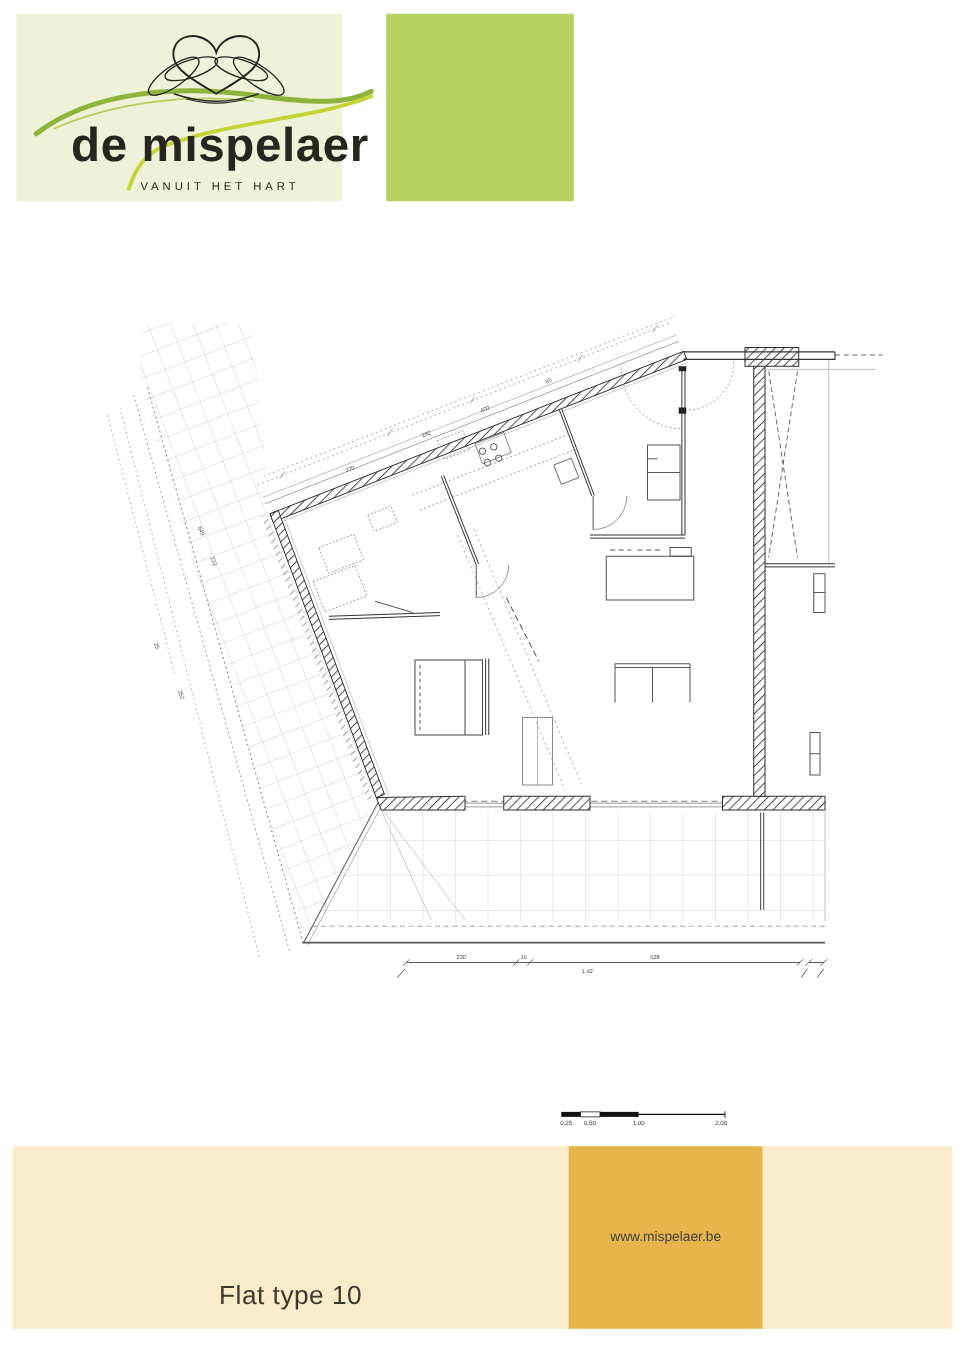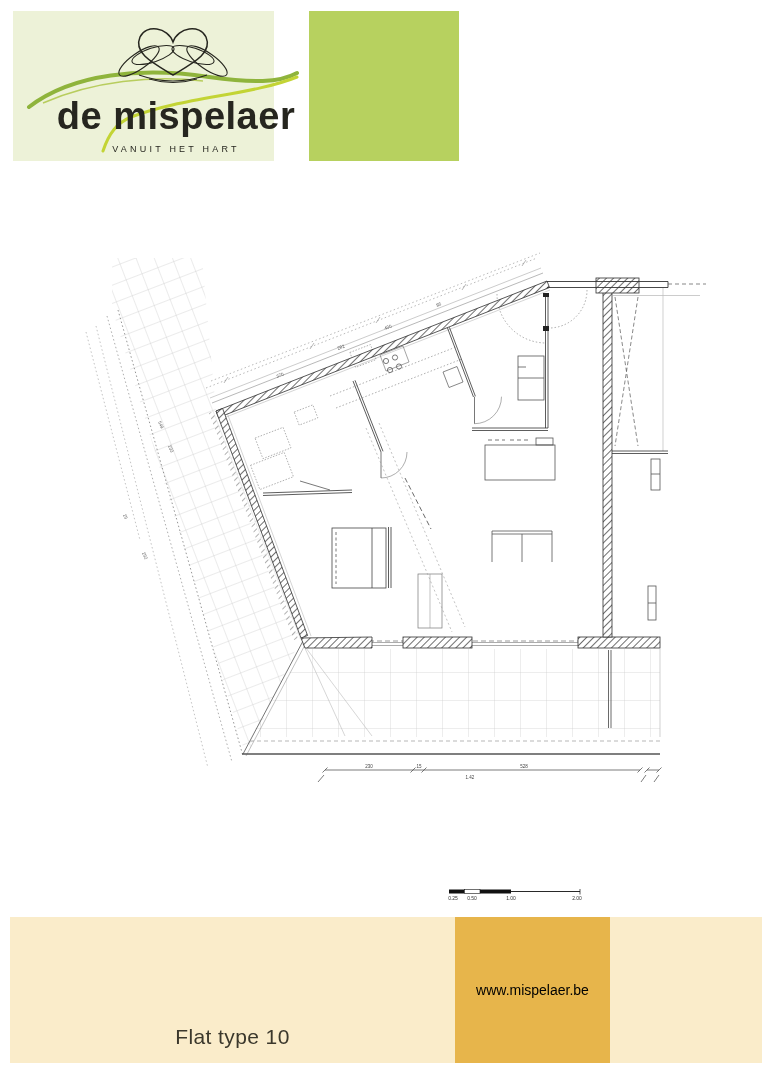--- a/index.html
+++ b/index.html
@@ -11,21 +11,21 @@
   #lime-square{left:309px;top:11px;width:150px;height:150px;background:#b7d15f;}
   
   #plan-svg{left:0;top:0;width:771px;height:1080px;}
   
   #footer-bar{left:10px;top:917px;width:752px;height:146px;background:#faecca;}
   #page-title{left:10px;top:917px;width:445px;height:146px;display:flex;
       align-items:center;justify-content:center;font-size:21px;letter-spacing:.4px;
       color:#3b382c;margin-top:47px;}
   #web-square{left:455px;top:917px;width:155px;height:146px;background:#e7b54b;
       display:flex;align-items:center;justify-content:center;}
-  #web-square span{font-size:14px;color:#000000;text-align:right;}
+  #web-square span{font-size:11px;color:#404040;text-align:right;}
   svg text{font-family:"Liberation Sans", sans-serif;}
 </style>
 </head>
 <body>
 
 <div class="abs" id="logo-panel">
   <svg width="296" height="150" viewBox="0 0 296 150">
 
     <g>
       <path d="M16,96 C60,62 130,56 196,66 C240,72 266,72 284,62" fill="none" stroke="#8fb43c" stroke-width="4" stroke-linecap="round"></path>

